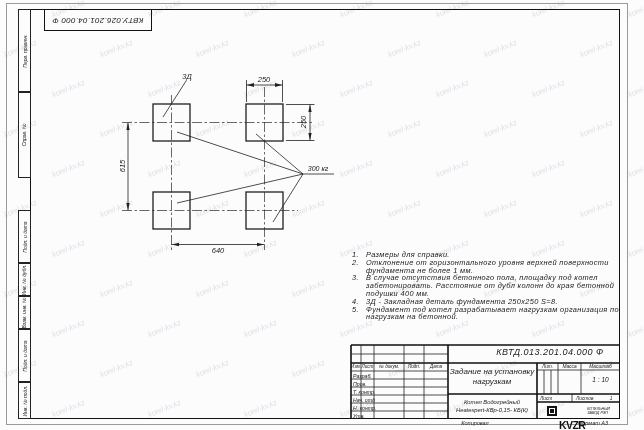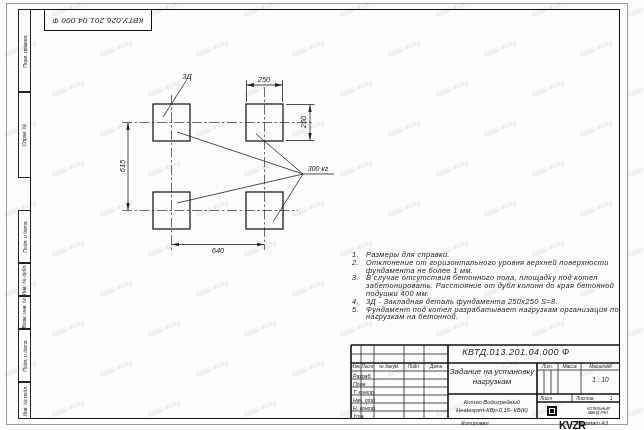--- a/index.html
+++ b/index.html
@@ -266,21 +266,21 @@
     </div>
     <div class="note">
       <span class="nnum">5.</span>
       <span>
           <span class="nline">Фундамент под котел разрабатывает нагрузкам организация по</span>
             <span class="nline">нагрузкам на бетонной.</span>
         </span>
     </div>
   </div>
 
-  <div class="t c" style="left:430px;top:347px;width:172px;font-size:9px;letter-spacing:.5px;">КВТД.013.201.04.000 Ф</div>
+  <div class="t c" style="left:464px;top:347px;width:172px;font-size:9px;letter-spacing:.5px;">КВТД.013.201.04.000 Ф</div>
 
   <div class="t c" style="left:449px;top:367px;width:86px;font-size:8px;line-height:10px;white-space:normal;">Задание на установку нагрузкам</div>
 
   <div class="t c" style="left:449px;top:399px;width:86px;font-size:5.8px;line-height:7.5px;">
     <div>Котел Водогрейный</div>
     <div>Heatexpert-КВр-0,15- КБ(К)</div>
   </div>
 
   <div class="t c" style="left:351px;top:364px;width:10px;font-size:4.6px;">Изм.</div>
   <div class="t c" style="left:361px;top:364px;width:13px;font-size:4.6px;">Лист</div>

